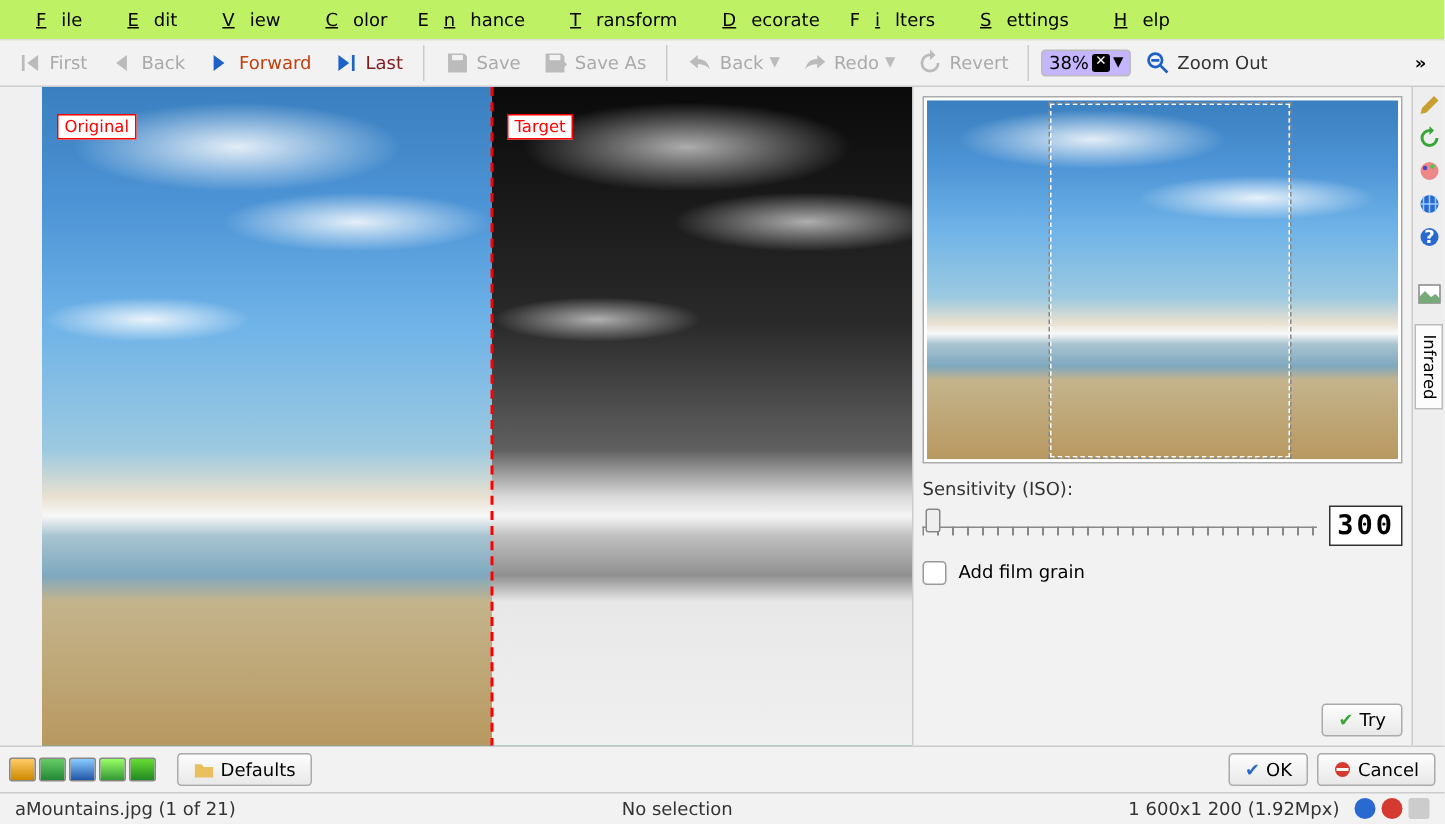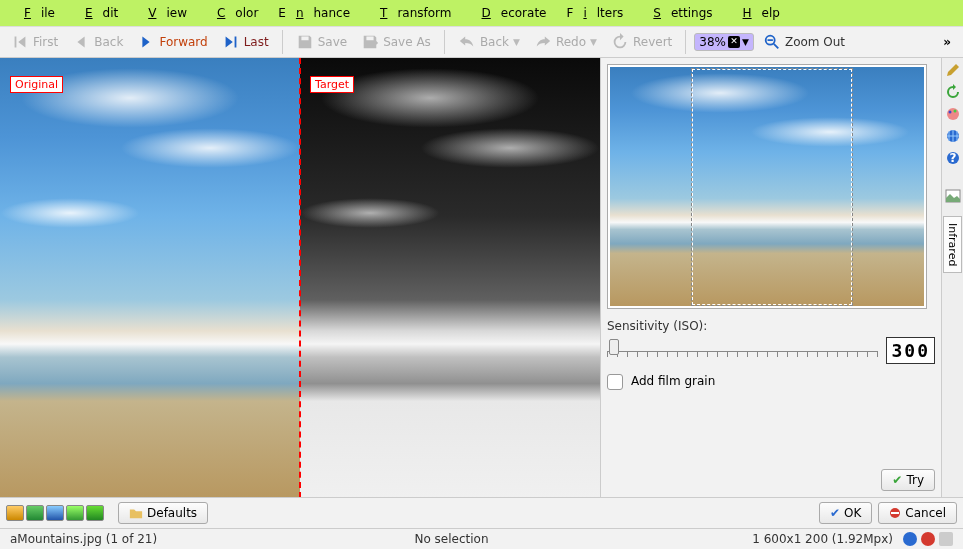--- a/index.html
+++ b/index.html
@@ -9,21 +9,21 @@
 .menubar .ul { text-decoration: underline; }
 .toolbar { display: flex; align-items: center; gap: 4px; padding: 3px 6px; background: #f2f2f2; border-bottom: 1px solid #ccc; }
 .tb-btn { display: flex; align-items: center; gap: 4px; padding: 3px 5px; color: #555; cursor: default; }
 .tb-btn.disabled { color: #aaa; }
 .tb-btn svg { width: 18px; height: 18px; }
 .tb-sep { width: 1px; height: 24px; background: #ccc; margin: 0 4px; }
 .zoom-box { display: flex; align-items: center; border: 1px solid #bbb; border-radius: 3px; padding: 1px 4px; background: #c4b5fd; }
 .zoom-box .clr { width: 12px; height: 12px; background: #000; color: #fff; font-size: 9px; text-align: center; border-radius: 2px; margin: 0 2px; }
 .ellipsis { margin-left: auto; font-weight: bold; padding: 0 6px; }
 .main { flex: 1; display: flex; overflow: hidden; }
-.canvas-area { position: relative; width: 600px; height: 440px; background: #0f766e; overflow: hidden; }
+.canvas-area { position: relative; width: 600px; height: 440px; background: #0f766e; overflow: hidden; margin-left: 28px; }
 .img-half { position: absolute; top: 0; height: 100%; }
 .orig { left: 0; width: 300px; background: linear-gradient(to bottom, #3a7fbf 0%, #4d94d6 18%, #6fb3e8 36%, #9cc9e0 55%, #e8e0d0 62%, #f8f8f8 65%, #a8c4d0 68%, #7fa8bf 74%, #c4b48c 78%, #b89860 100%); }
 .targ { left: 300px; width: 300px; background: linear-gradient(to bottom, #0a0a0a 0%, #1a1a1a 18%, #2a2a2a 36%, #606060 55%, #d8d8d8 62%, #f5f5f5 65%, #c0c0c0 68%, #909090 74%, #e8e8e8 78%, #f0f0f0 100%); }
 .cloud-o { position: absolute; background: radial-gradient(ellipse, rgba(255,255,255,0.85), transparent 70%); }
 .cloud-t { position: absolute; background: radial-gradient(ellipse, rgba(200,200,200,0.85), transparent 70%); }
 .divider { position: absolute; left: 299px; top: 0; width: 2px; height: 100%; border-left: 2px dashed #ff0000; }
 .img-label { position: absolute; top: 18px; background: #fff; color: #f00; border: 1px solid #f00; padding: 1px 4px; font-size: 11px; }
 .side-panel { flex: 1; display: flex; background: #f2f2f2; border-left: 1px solid #ccc; }
 .controls { flex: 1; padding: 6px; display: flex; flex-direction: column; }
 .preview { width: 320px; height: 245px; background: #fff; border: 1px solid #aaa; position: relative; overflow: hidden; }

